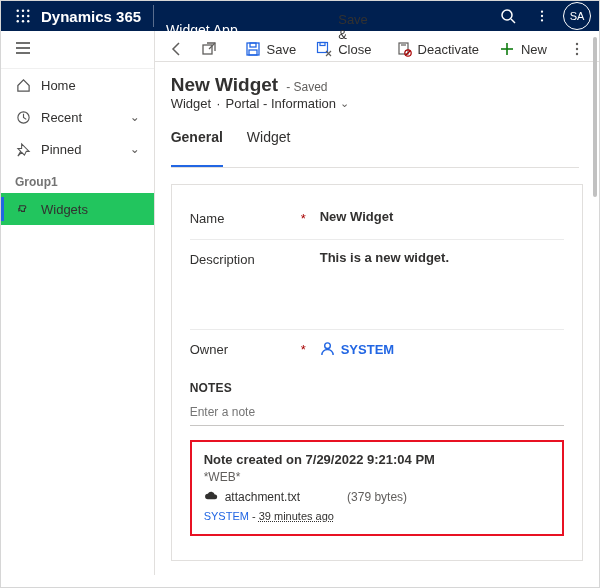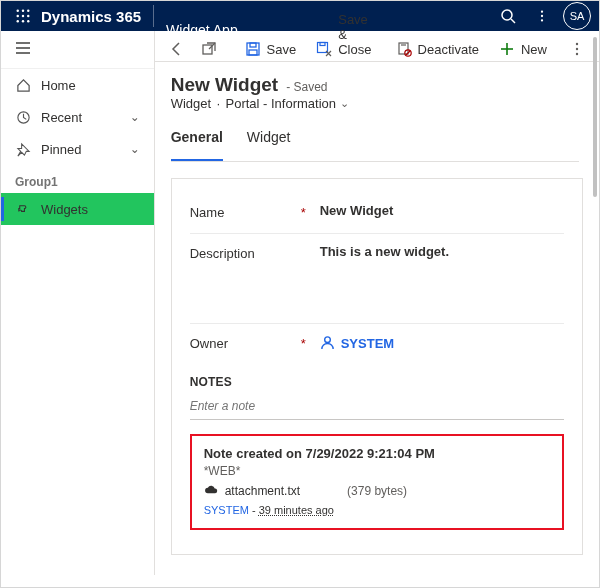--- a/index.html
+++ b/index.html
@@ -25,33 +25,33 @@
   .cmdbar { height:40px; border-bottom:1px solid #e1dfdd; display:flex; align-items:center; padding:0 8px; gap:4px; }
   .cmd { display:flex; align-items:flex-end; gap:6px; padding:4px 8px; cursor:pointer; font-size:13px; color:#323130; height:30px; }
   .cmd.iconly { padding:4px 6px; }
   .cmd svg, .cmd .glyph { width:16px; height:16px; display:flex; align-items:center; justify-content:center; }
   .page-head { padding: 12px 20px 0 16px; }
   .title-row { display:flex; align-items:baseline; gap:8px; }
   .title { font-size:19px; font-weight:600; }
   .saved { font-size:12px; color:#605e5c; }
   .crumb { font-size:13px; color:#323130; display:flex; align-items:center; gap:5px; }
   .tabs { display:flex; gap:24px; margin-top:18px; border-bottom:1px solid #e1dfdd; }
-  .tab { padding:0 0 14px; font-size:14px; cursor:pointer; color:#323130; }
+  .tab { padding:0 0 20px; font-size:14px; cursor:pointer; color:#323130; }
   .tab.active { color:#323130; font-weight:600; border-bottom:2px solid #2266E3; }
   .form-area { padding: 16px; overflow:auto; height: 100%; }
   .card { border:1px solid #e1dfdd; padding: 14px 18px 24px; background:#fff; }
   .field { display:flex; border-top:1px solid #ebebeb; padding:10px 0; min-height:40px; }
   .field:first-child { border-top:none; }
   .field-label { width:130px; color:#323130; font-size:13px; padding-top:2px; }
   .req { color:#a80000; margin-left:auto; margin-right:14px; }
   .field-val { font-size:13px; font-weight:600; }
   .field.desc { min-height:90px; align-items:flex-start; }
   .field.owner .field-val { color:#2266E3; font-weight:700; display:flex; align-items:center; gap:6px; }
   .notes-h { font-size:12px; font-weight:700; letter-spacing:0.2px; margin-top:12px; }
-  .note-input { width:100%; border:none; border-bottom:1px solid #c8c6c4; font-style:italic; color:#8a8886; padding:6px 0 6px; font-size:12px; outline:none; margin-top:4px; }
+  .note-input { width:100%; border:none; border-bottom:1px solid #c8c6c4; color:#8a8886; padding:6px 0 6px; font-size:12px; outline:none; margin-top:4px; }
   .note-card { border:2px solid #E81123; padding:10px 12px 12px; margin-top:14px; }
   .note-title { font-weight:700; font-size:13px; }
   .note-sub { font-size:12px; color:#605e5c; margin-top:3px; }
   .note-attach { font-size:12px; margin-top:6px; display:flex; align-items:center; gap:6px; }
   .note-meta { font-size:11px; margin-top:6px; }
   .note-meta .sys { color:#2266E3; }
   .note-meta .ago { text-decoration: underline dotted; color:#323130;margin-top:40px; }
   .rail { position:absolute; right:2px; top:6px; width:4px; height:160px; background:#c1c1c1; border-radius:3px; }
 </style>
 </head>

